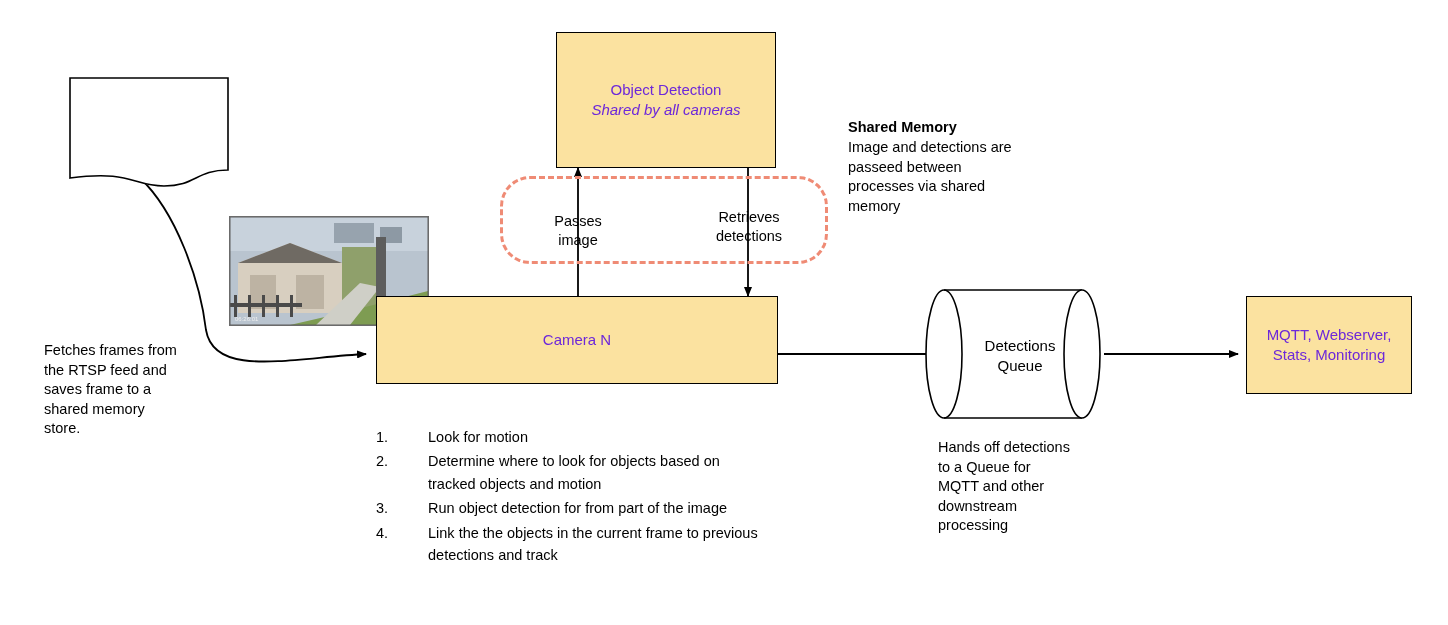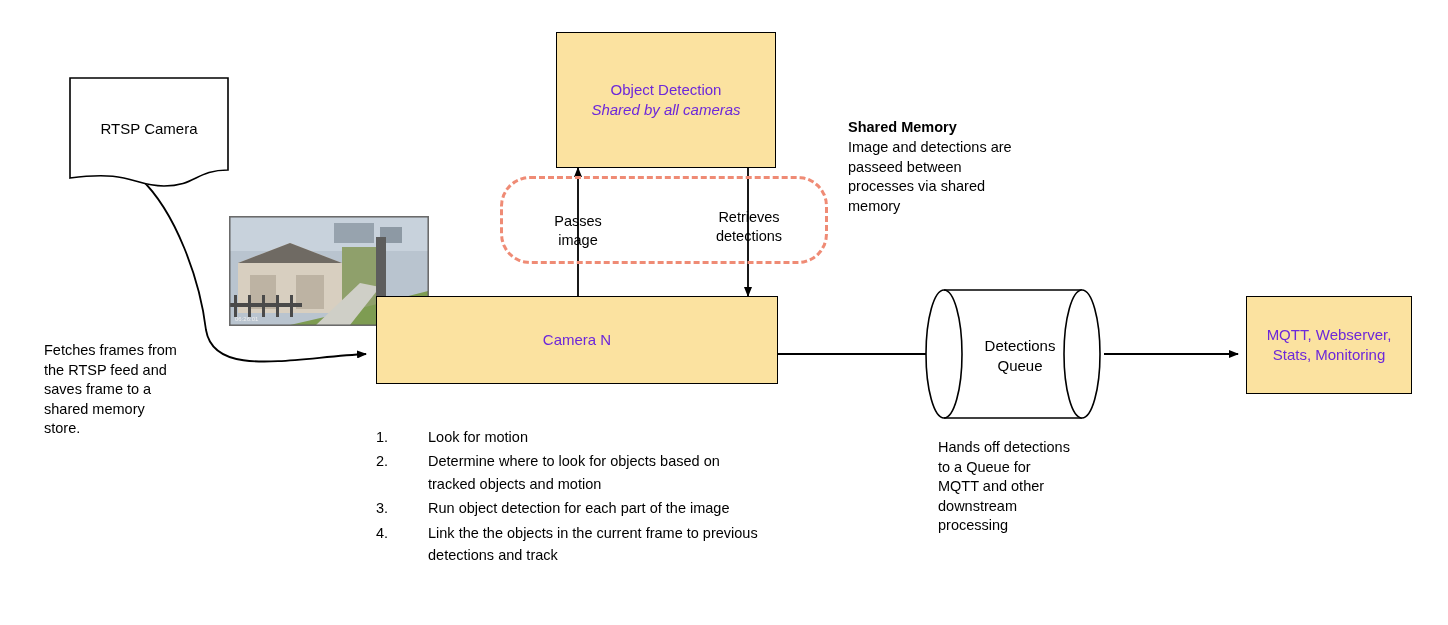--- a/index.html
+++ b/index.html
@@ -129,23 +129,20 @@
 
     <path d="M70,78 L228,78 L228,170 C196,170 196,186 164,186 C132,186 132,170 70,178 Z" fill="#ffffff" stroke="#000" stroke-width="1.6"></path>
 
     <path d="M944,290 L1096,290 L1096,418 L944,418 Z" fill="#ffffff" stroke="none"></path>
     <ellipse cx="944" cy="354" rx="18" ry="64" fill="#ffffff" stroke="#000" stroke-width="1.6"></ellipse>
     <line x1="944" y1="290" x2="1082" y2="290" stroke="#000" stroke-width="1.6"></line>
     <line x1="944" y1="418" x2="1082" y2="418" stroke="#000" stroke-width="1.6"></line>
     <ellipse cx="1082" cy="354" rx="18" ry="64" fill="#ffffff" stroke="#000" stroke-width="1.6"></ellipse>
   </svg>
 
-  <div class="node" style="left:70px; top:78px; width:158px; height:100px;">
-    <div class="doc-label">RTSP Camera</div>
-  </div>
 
   <div class="thumb" style="left:229px; top:216px; width:198px; height:108px;">
     <svg width="198" height="108" viewBox="0 0 198 108">
       <rect x="0" y="0" width="198" height="108" fill="#b9c4cf"></rect>
       <rect x="0" y="0" width="198" height="34" fill="#c8d2dc"></rect>
       <rect x="104" y="6" width="40" height="20" fill="#97a3ae"></rect>
       <rect x="150" y="10" width="22" height="16" fill="#8d99a4"></rect>
       <polygon points="8,46 60,26 112,46 112,96 8,96" fill="#d8cfc0"></polygon>
       <polygon points="8,46 60,26 112,46 8,46" fill="#6f6a63"></polygon>
       <rect x="20" y="58" width="26" height="34" fill="#bdb3a3"></rect>
@@ -191,21 +188,21 @@
     <div class="row">
       <div class="num">1.</div>
       <div class="txt">Look for motion</div>
     </div>
     <div class="row">
       <div class="num">2.</div>
       <div class="txt">Determine where to look for objects based on tracked objects and motion</div>
     </div>
     <div class="row">
       <div class="num">3.</div>
-      <div class="txt">Run object detection for each part of the image</div>
+      <div class="txt">Run object detection for from part of the image</div>
     </div>
     <div class="row">
       <div class="num">4.</div>
       <div class="txt">Link the the objects in the current frame to previous detections and track</div>
     </div>
   </div>
 
   <div class="node" style="left:944px; top:290px; width:152px; height:128px;">
     <div class="cyl-label">
       <div>Detections</div>

